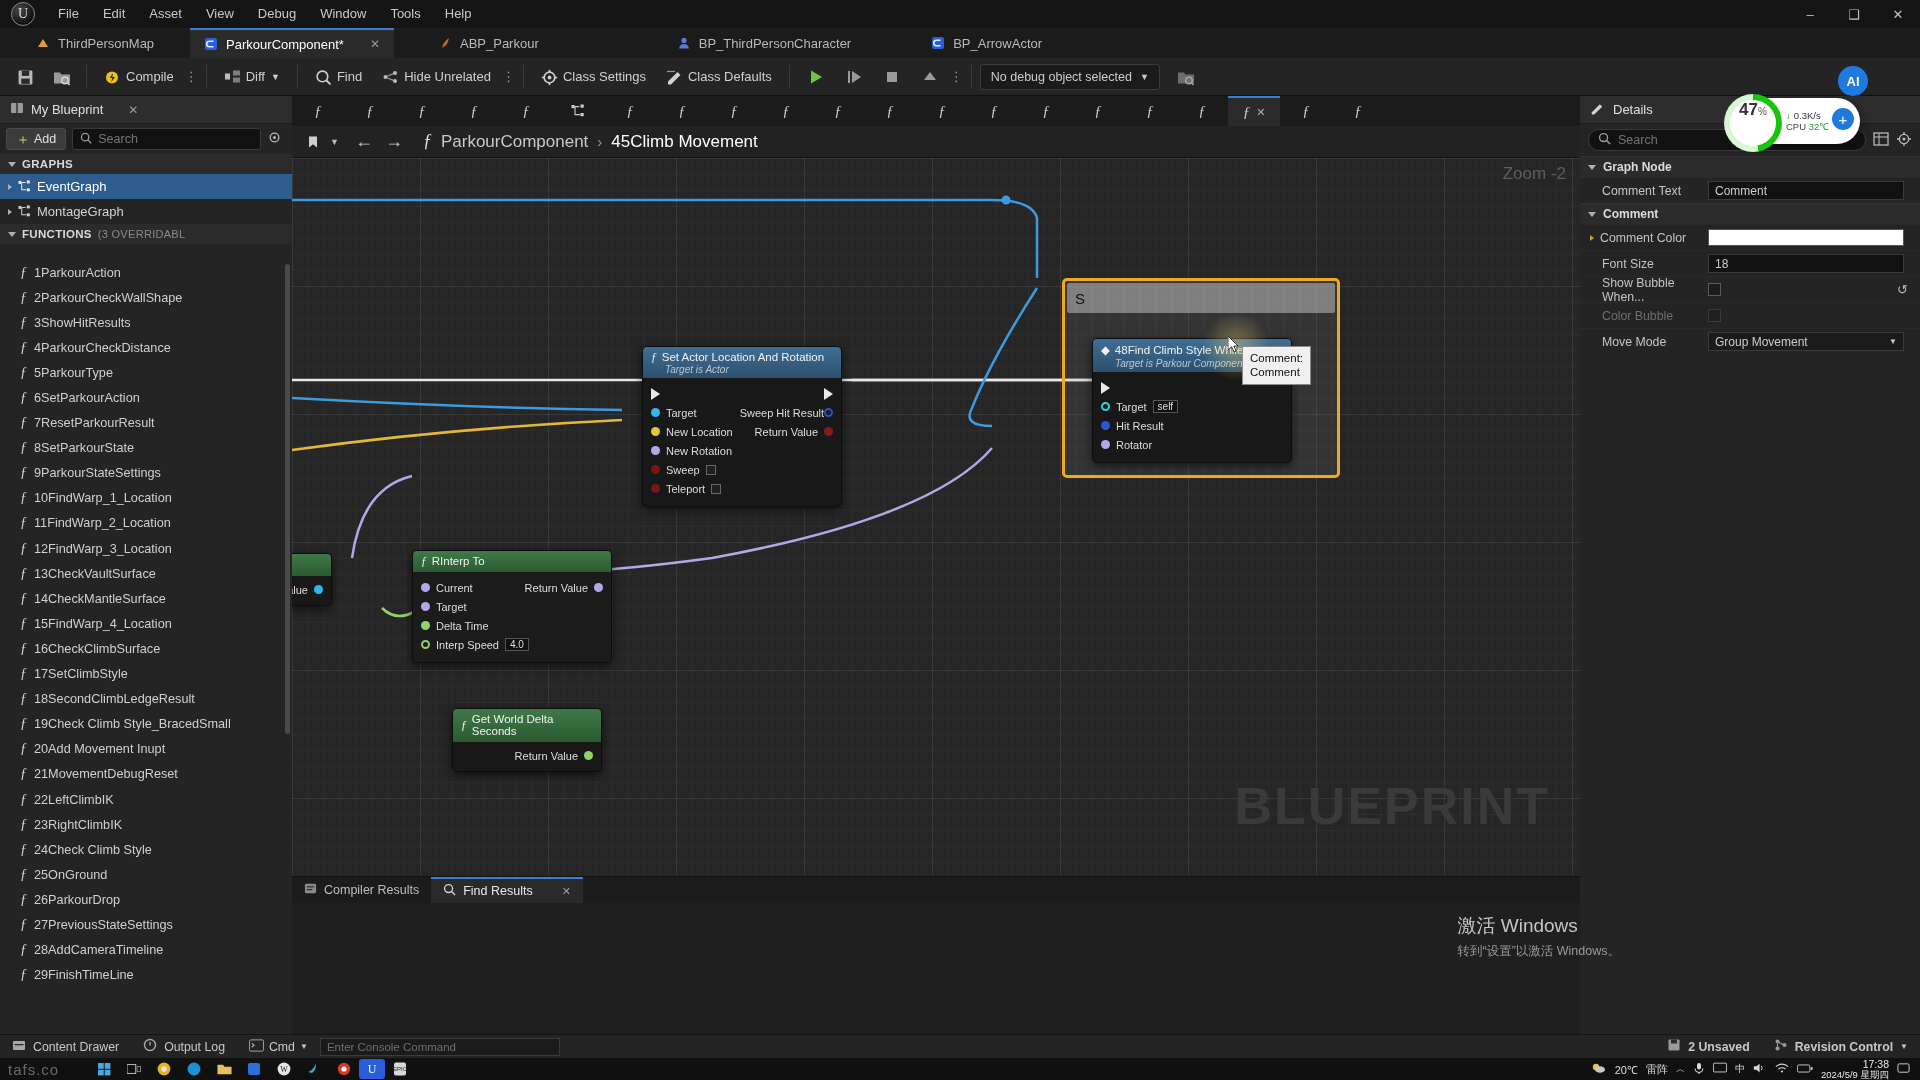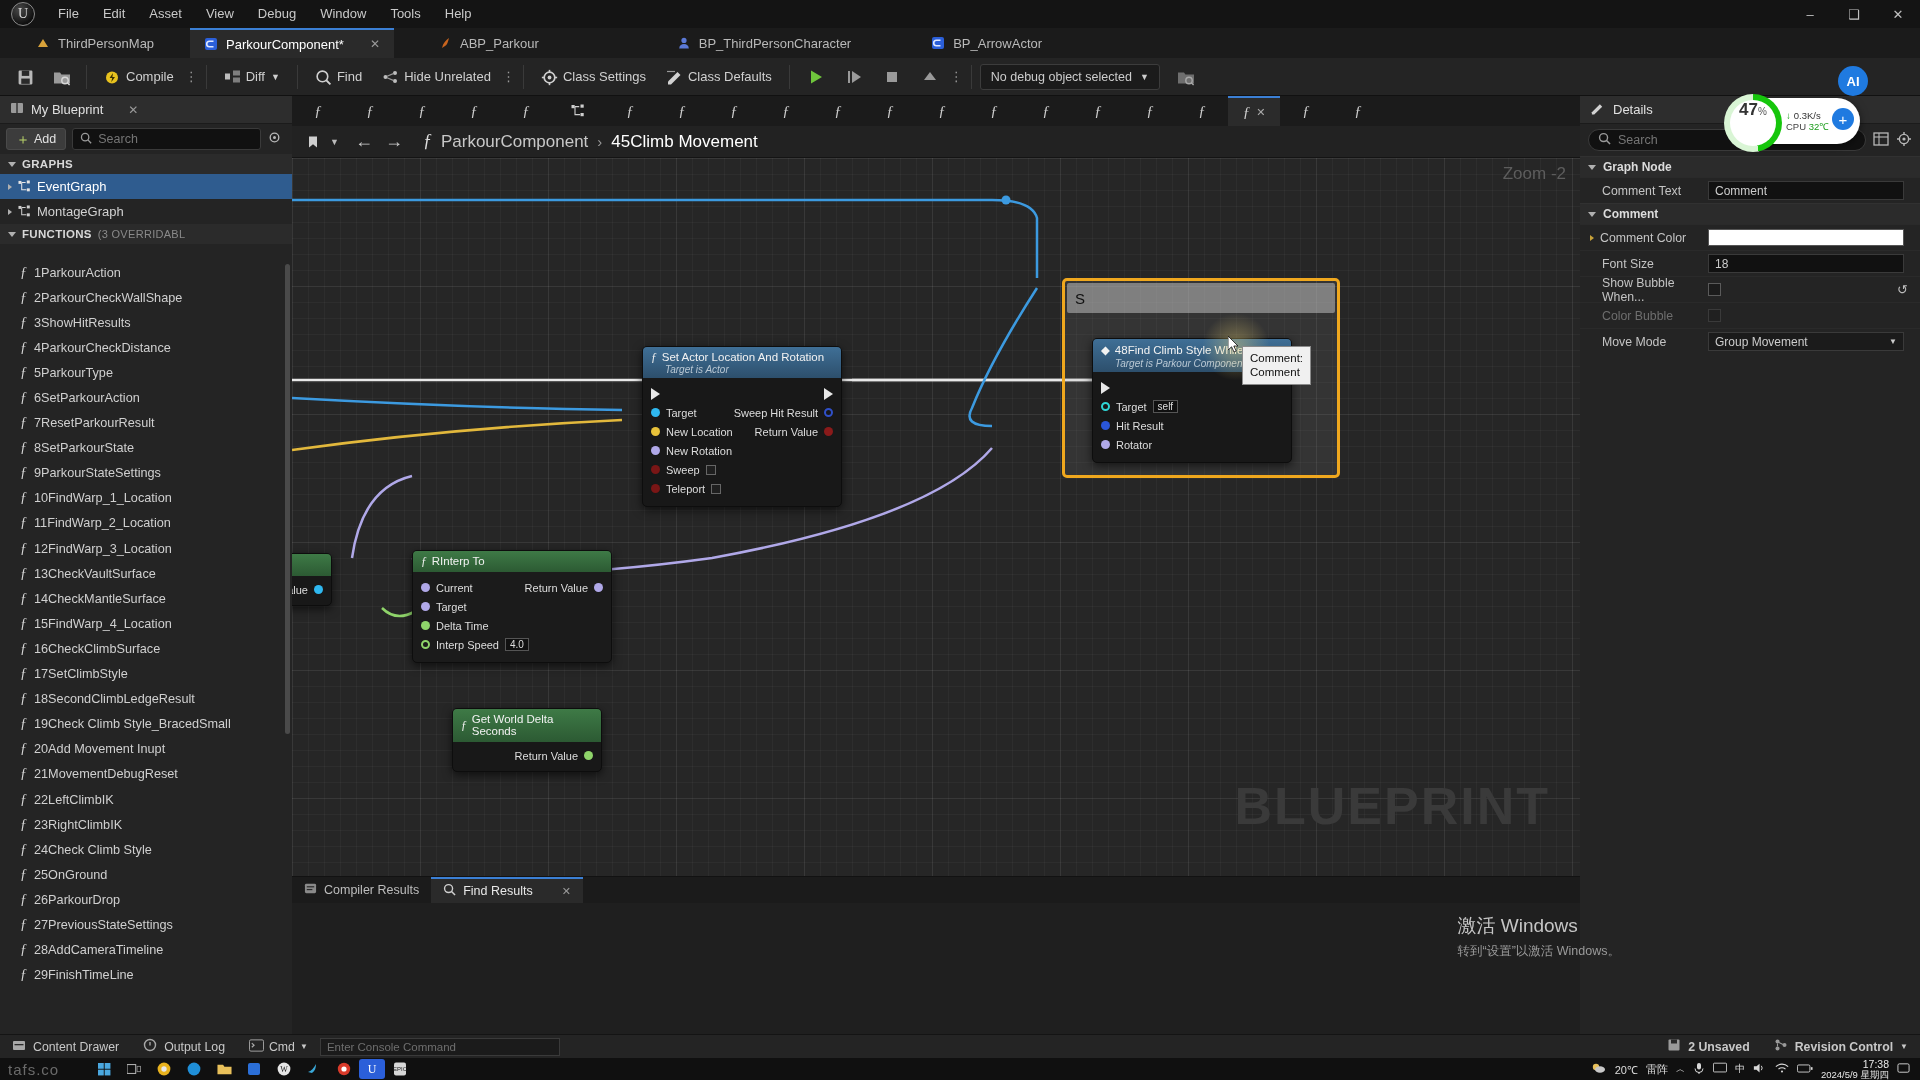--- a/index.html
+++ b/index.html
@@ -774,21 +774,21 @@
       <div class="bpbody">
         <div class="prow two">
           <span class="exec"></span>
           <span class="exec"></span>
         </div>
         <div class="prow two">
           <span style="display:flex;align-items:center;gap:6px;">
             <span class="pin" style="background:#2fb8f0;"></span>
             <span>Target</span>
           </span>
-          <span style="display:flex;align-items:center;gap:6px;">
+          <span style="display:flex;align-items:center;gap:0;">
             <span>Sweep Hit Result</span>
             <span class="pin" style="border:2px solid #3050c8;box-sizing:border-box;"></span>
           </span>
         </div>
         <div class="prow two">
           <span style="display:flex;align-items:center;gap:6px;">
             <span class="pin" style="background:#e8c23a;"></span>
             <span>New Location</span>
           </span>
           <span style="display:flex;align-items:center;gap:6px;">

